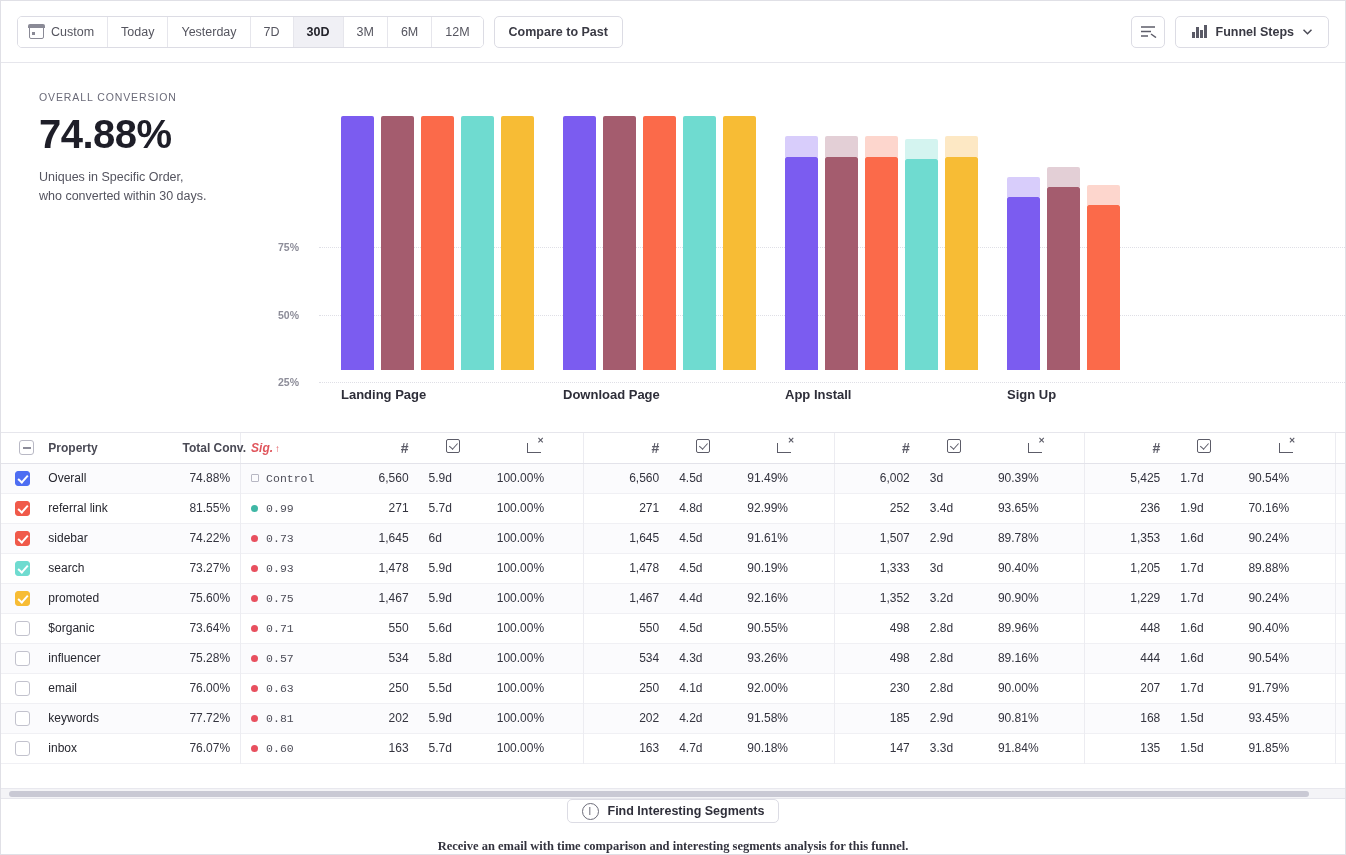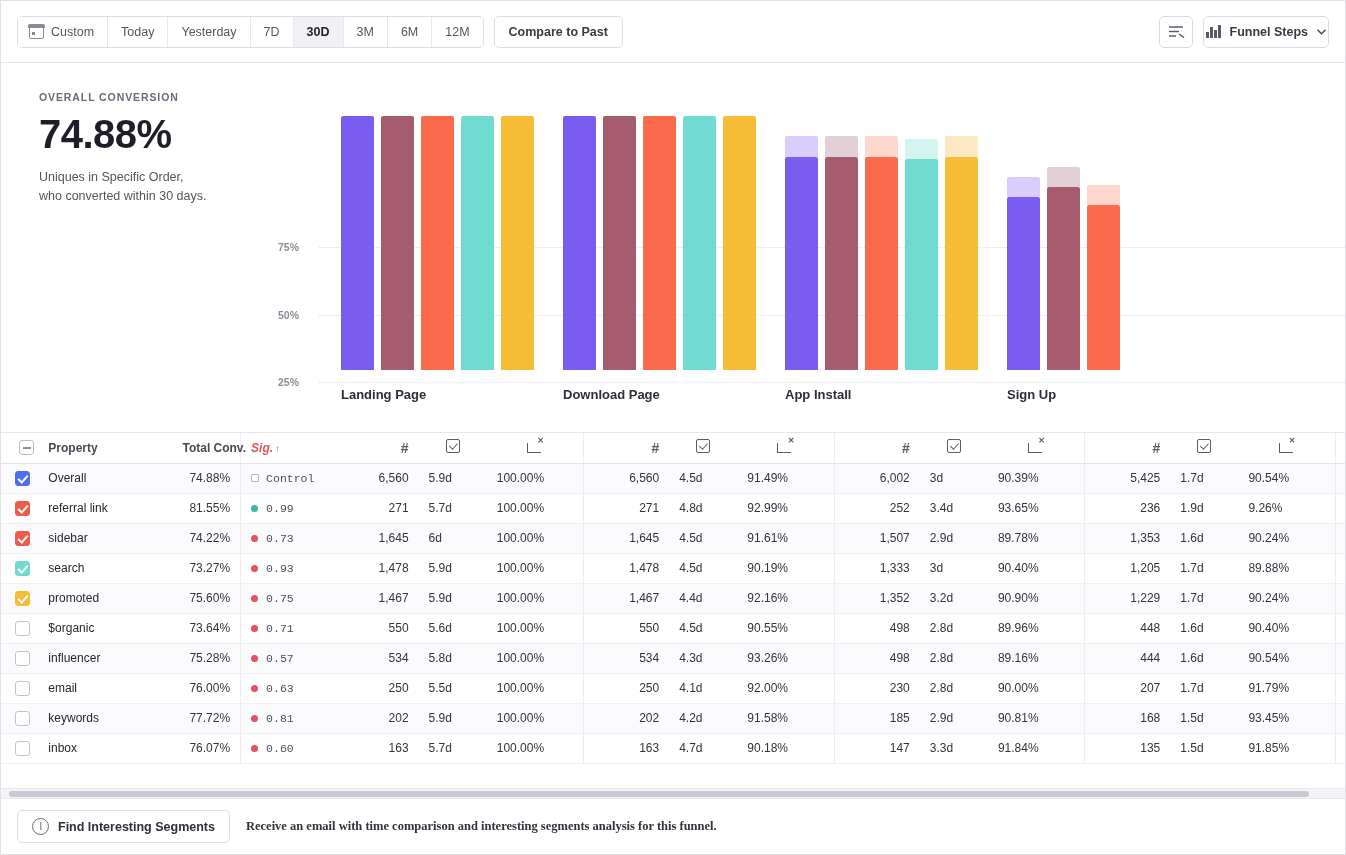--- a/index.html
+++ b/index.html
@@ -93,21 +93,21 @@
   .icon-btn {
     width: 34px; height: 32px;
     border: 1px solid #dcdce4;
     border-radius: 5px;
     background: #fff;
     display: flex; align-items: center; justify-content: center;
     cursor: pointer;
   }
   .funnel-steps {
     display: flex; align-items: center; gap: 9px;
-    height: 32px; padding: 0 2px;
+    height: 32px; padding: 0 16px;
     border: 1px solid #dcdce4; border-radius: 5px;
     background: #fff; cursor: pointer;
     font-size: 12.5px; font-weight: bold; color: #3a3a44;
   }
   .bars-icon { display: flex; align-items: flex-end; gap: 1.5px; height: 13px; }
   .bars-icon i { width: 2.5px; background: #5a5a66; display: block; }
 
   
   .chart-area {
     height: 370px;
@@ -117,21 +117,21 @@
     position: relative;
   }
   .chart-left {
     width: 262px; min-width: 262px;
     padding: 28px 24px 0 38px;
   }
   .ov-label {
     font-size: 10.5px;
     letter-spacing: 0.9px;
     color: #6a6a78;
-    font-weight: bold;
+    font-weight: normal;
   }
   .ov-value {
     font-size: 40px;
     font-weight: bold;
     color: #1e1e28;
     margin-top: 9px;
     letter-spacing: -0.5px;
   }
   .ov-desc {
     margin-top: 11px;
@@ -329,22 +329,23 @@
     width: 1300px; height: 6px;
     background: #c9c9d4;
     border-radius: 3px;
   }
 
   
   .footer {
     height: 56px; min-height: 56px;
     border-top: 1px solid #e6e6ec;
     display: flex; align-items: center;
-    padding: 0 16px;
+    padding: 0 32px;
     gap: 16px;
+    flex-direction: column;
   }
   .fis-btn {
     display: flex; align-items: center; gap: 9px;
     height: 33px; padding: 0 14px;
     border: 1px solid #dcdce4; border-radius: 5px;
     background: #fff; cursor: pointer;
     font-size: 12.5px; font-weight: bold; color: #2f2f3a;
   }
   .bulb {
     width: 17px; height: 17px; border-radius: 50%;
@@ -572,21 +573,21 @@
             <td class="col-time">5.7d</td>
             <td class="col-pct">100.00%</td>
             <td class="col-num right grp-start">271</td>
             <td class="col-time">4.8d</td>
             <td class="col-pct">92.99%</td>
             <td class="col-num right grp-start">252</td>
             <td class="col-time">3.4d</td>
             <td class="col-pct">93.65%</td>
             <td class="col-num right grp-start">236</td>
             <td class="col-time">1.9d</td>
-            <td class="col-pct">9.26%</td>
+            <td class="col-pct">70.16%</td>
             <td class="col-num right grp-start">22</td>
           </tr>
           <tr>
             <td class="col-check"><span class="cb checked" style="background: rgb(240, 90, 74); border-color: rgb(240, 90, 74);"></span></td>
             <td class="col-prop prop-name">sidebar</td>
             <td class="col-total right">74.22%</td>
             <td class="col-sig grp-start mono"><span class="sig-dot" style="background: rgb(232, 80, 95);"></span><span class="sig-text">0.73</span></td>
             <td class="col-num right">1,645</td>
             <td class="col-time">6d</td>
             <td class="col-pct">100.00%</td>

